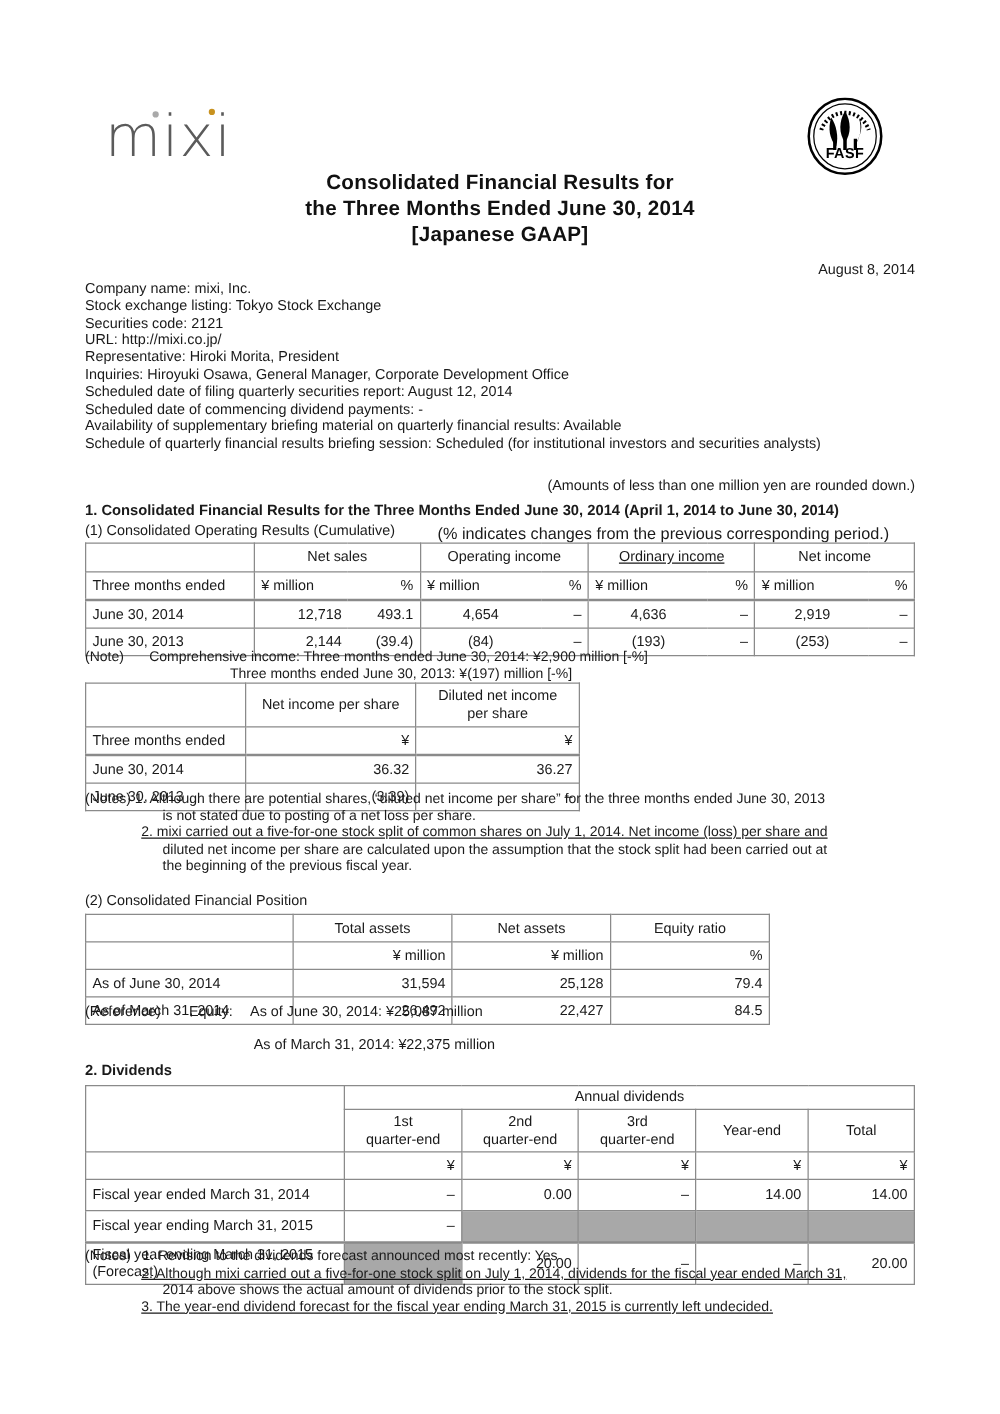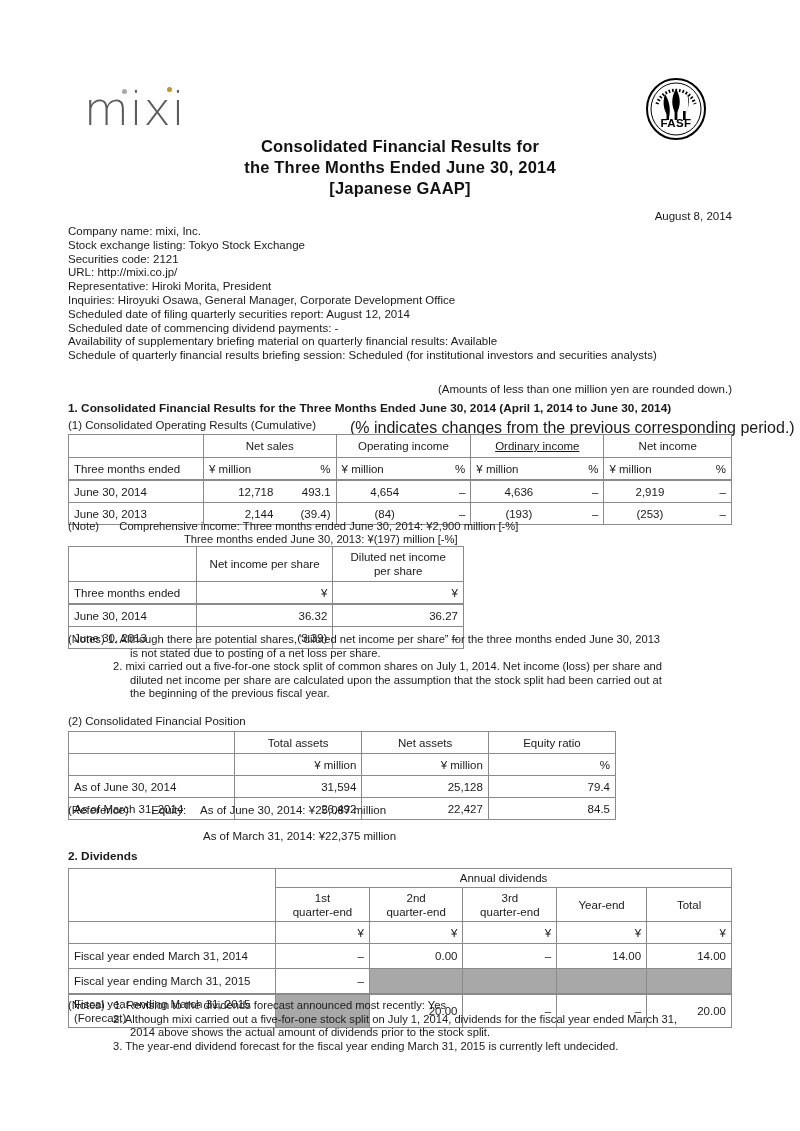--- a/index.html
+++ b/index.html
@@ -113,21 +113,21 @@
   }
   .sub-head {
     position: absolute;
     left: 68px;
     font-size: 11.5px;
     white-space: nowrap;
   }
   .pct-note {
     position: absolute;
     left: 350px;
-    font-size: 16px;
+    font-size: 13px;
     white-space: nowrap;
   }
 
   
   table.fin {
     position: absolute;
     border-collapse: collapse;
     font-size: 11.5px;
     background: #fff;
   }
@@ -162,21 +162,21 @@
   #tbl-dividends { left: 68px; top: 868px; width: 664px; }
   #tbl-dividends td { height: 21px; margin-top: 36px; }
 
   .notes-blk {
     position: absolute;
     left: 68px;
     font-size: 11.2px;
     line-height: 13.6px;
   }
   .notes-blk .ind1 { padding-left: 44px; text-indent: -44px; }
-  .notes-blk .ind2 { padding-left: 62px; text-indent: -17px; }
+  .notes-blk .ind2 { padding-left: 62px; text-indent: -17px; text-decoration: underline; }
   .notes-blk .cont { padding-left: 62px; }
   .ref-blk {
     position: absolute;
     left: 68px;
     font-size: 11.5px;
     line-height: 13.8px;
     white-space: nowrap;
   }
 </style>
 </head>

